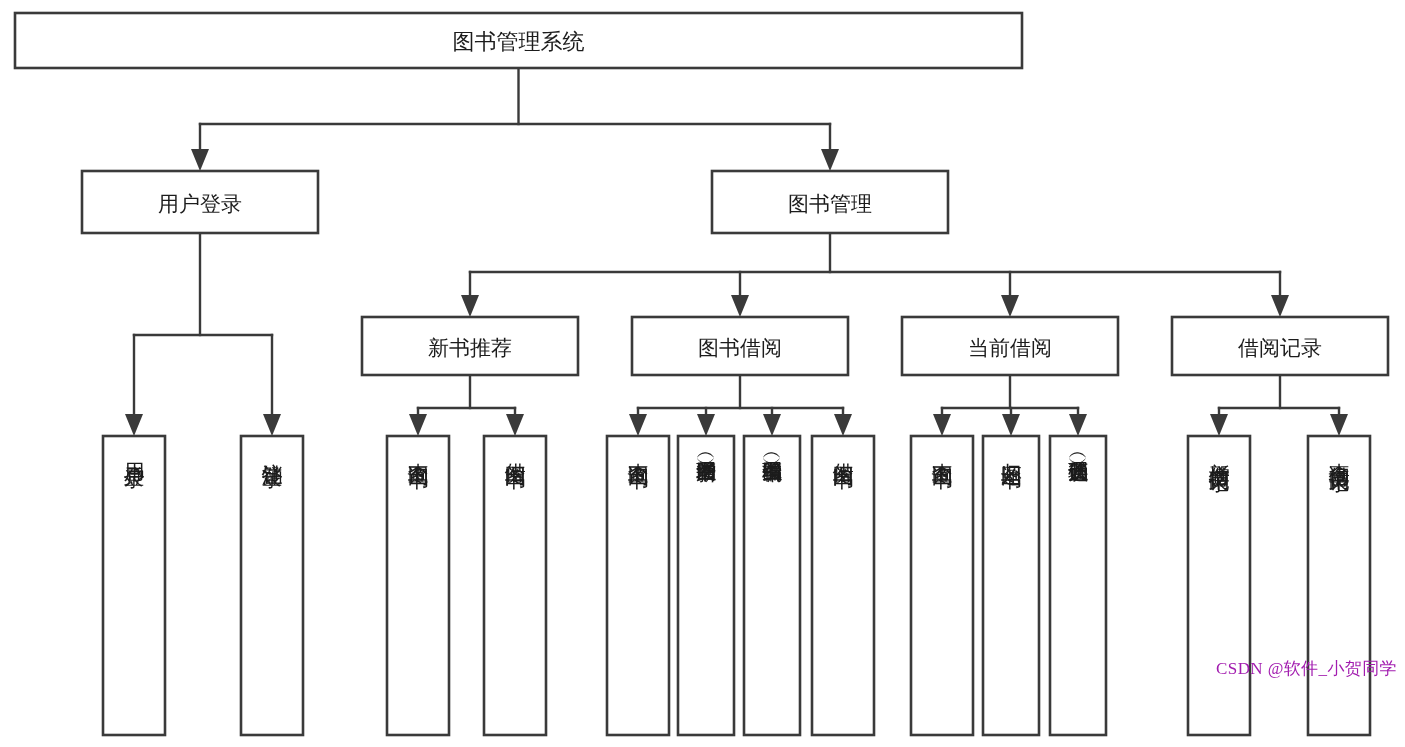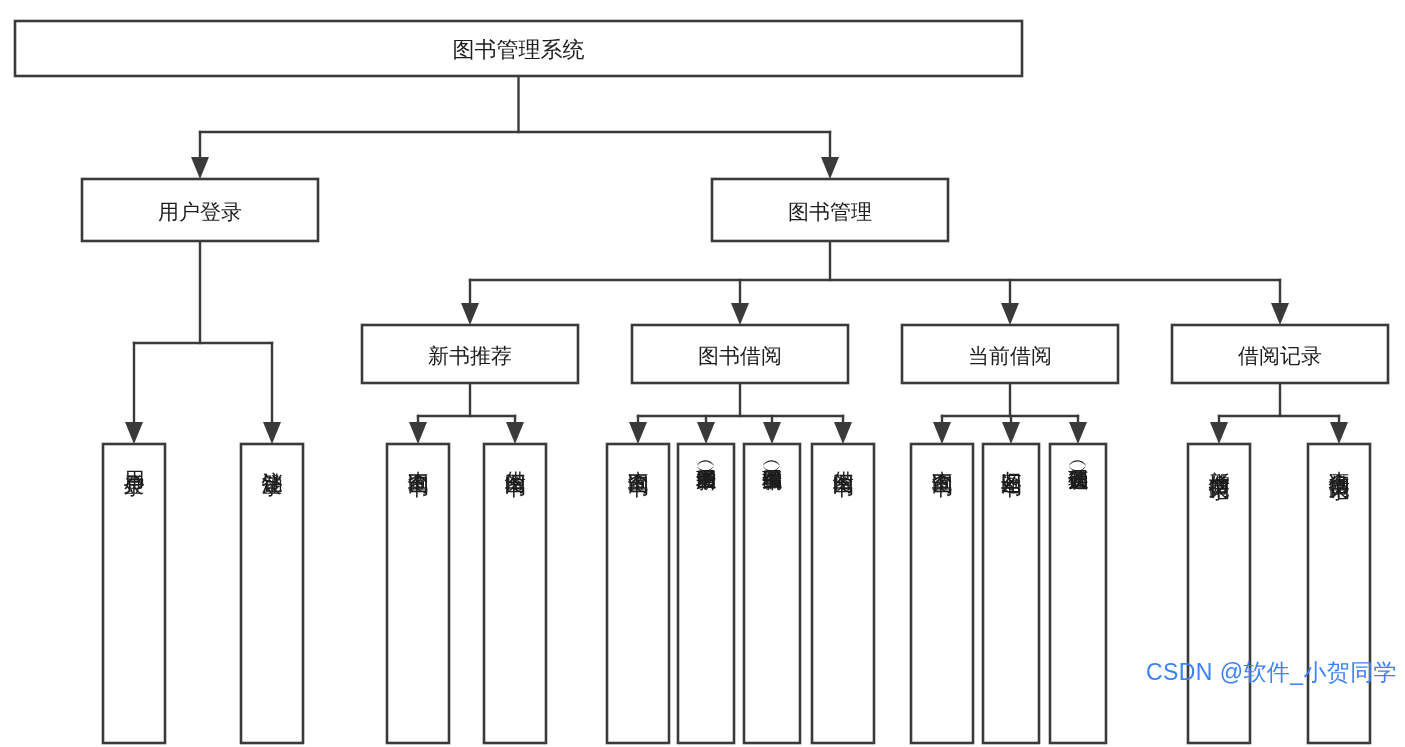--- a/index.html
+++ b/index.html
@@ -11,21 +11,20 @@
     width: 1405px;
     height: 747px;
     font-family: "Liberation Sans", "DejaVu Sans", sans-serif;
     overflow: hidden;
   }
   #diagram-root {
     position: relative;
     width: 1405px;
     height: 684px;
     background: #ffffff;
-    margin-top: 8px;
   }
   svg#tree-svg {
     position: absolute;
     left: 0;
     top: 0;
     width: 1405px;
     height: 747px;
     display: block;
   }
   .box-rect {
@@ -71,23 +70,23 @@
     font-size: 21px;
     line-height: 1.08;
     color: #1c1c1c;
     letter-spacing: 2px;
     white-space: nowrap;
   }
   .watermark {
     position: absolute;
     right: 8px;
     bottom: 4px;
-    font-family: Liberation Sans, sans-serif;
-    font-size: 23px;
-    color: #3b82f6;
+    font-family: Liberation Serif, serif;
+    font-size: 17px;
+    color: #a21caf;
     letter-spacing: 0.4px;
     white-space: nowrap;
     pointer-events: none;
   }
 </style>
 </head>
 <body>
 
 <div id="diagram-root">
 

